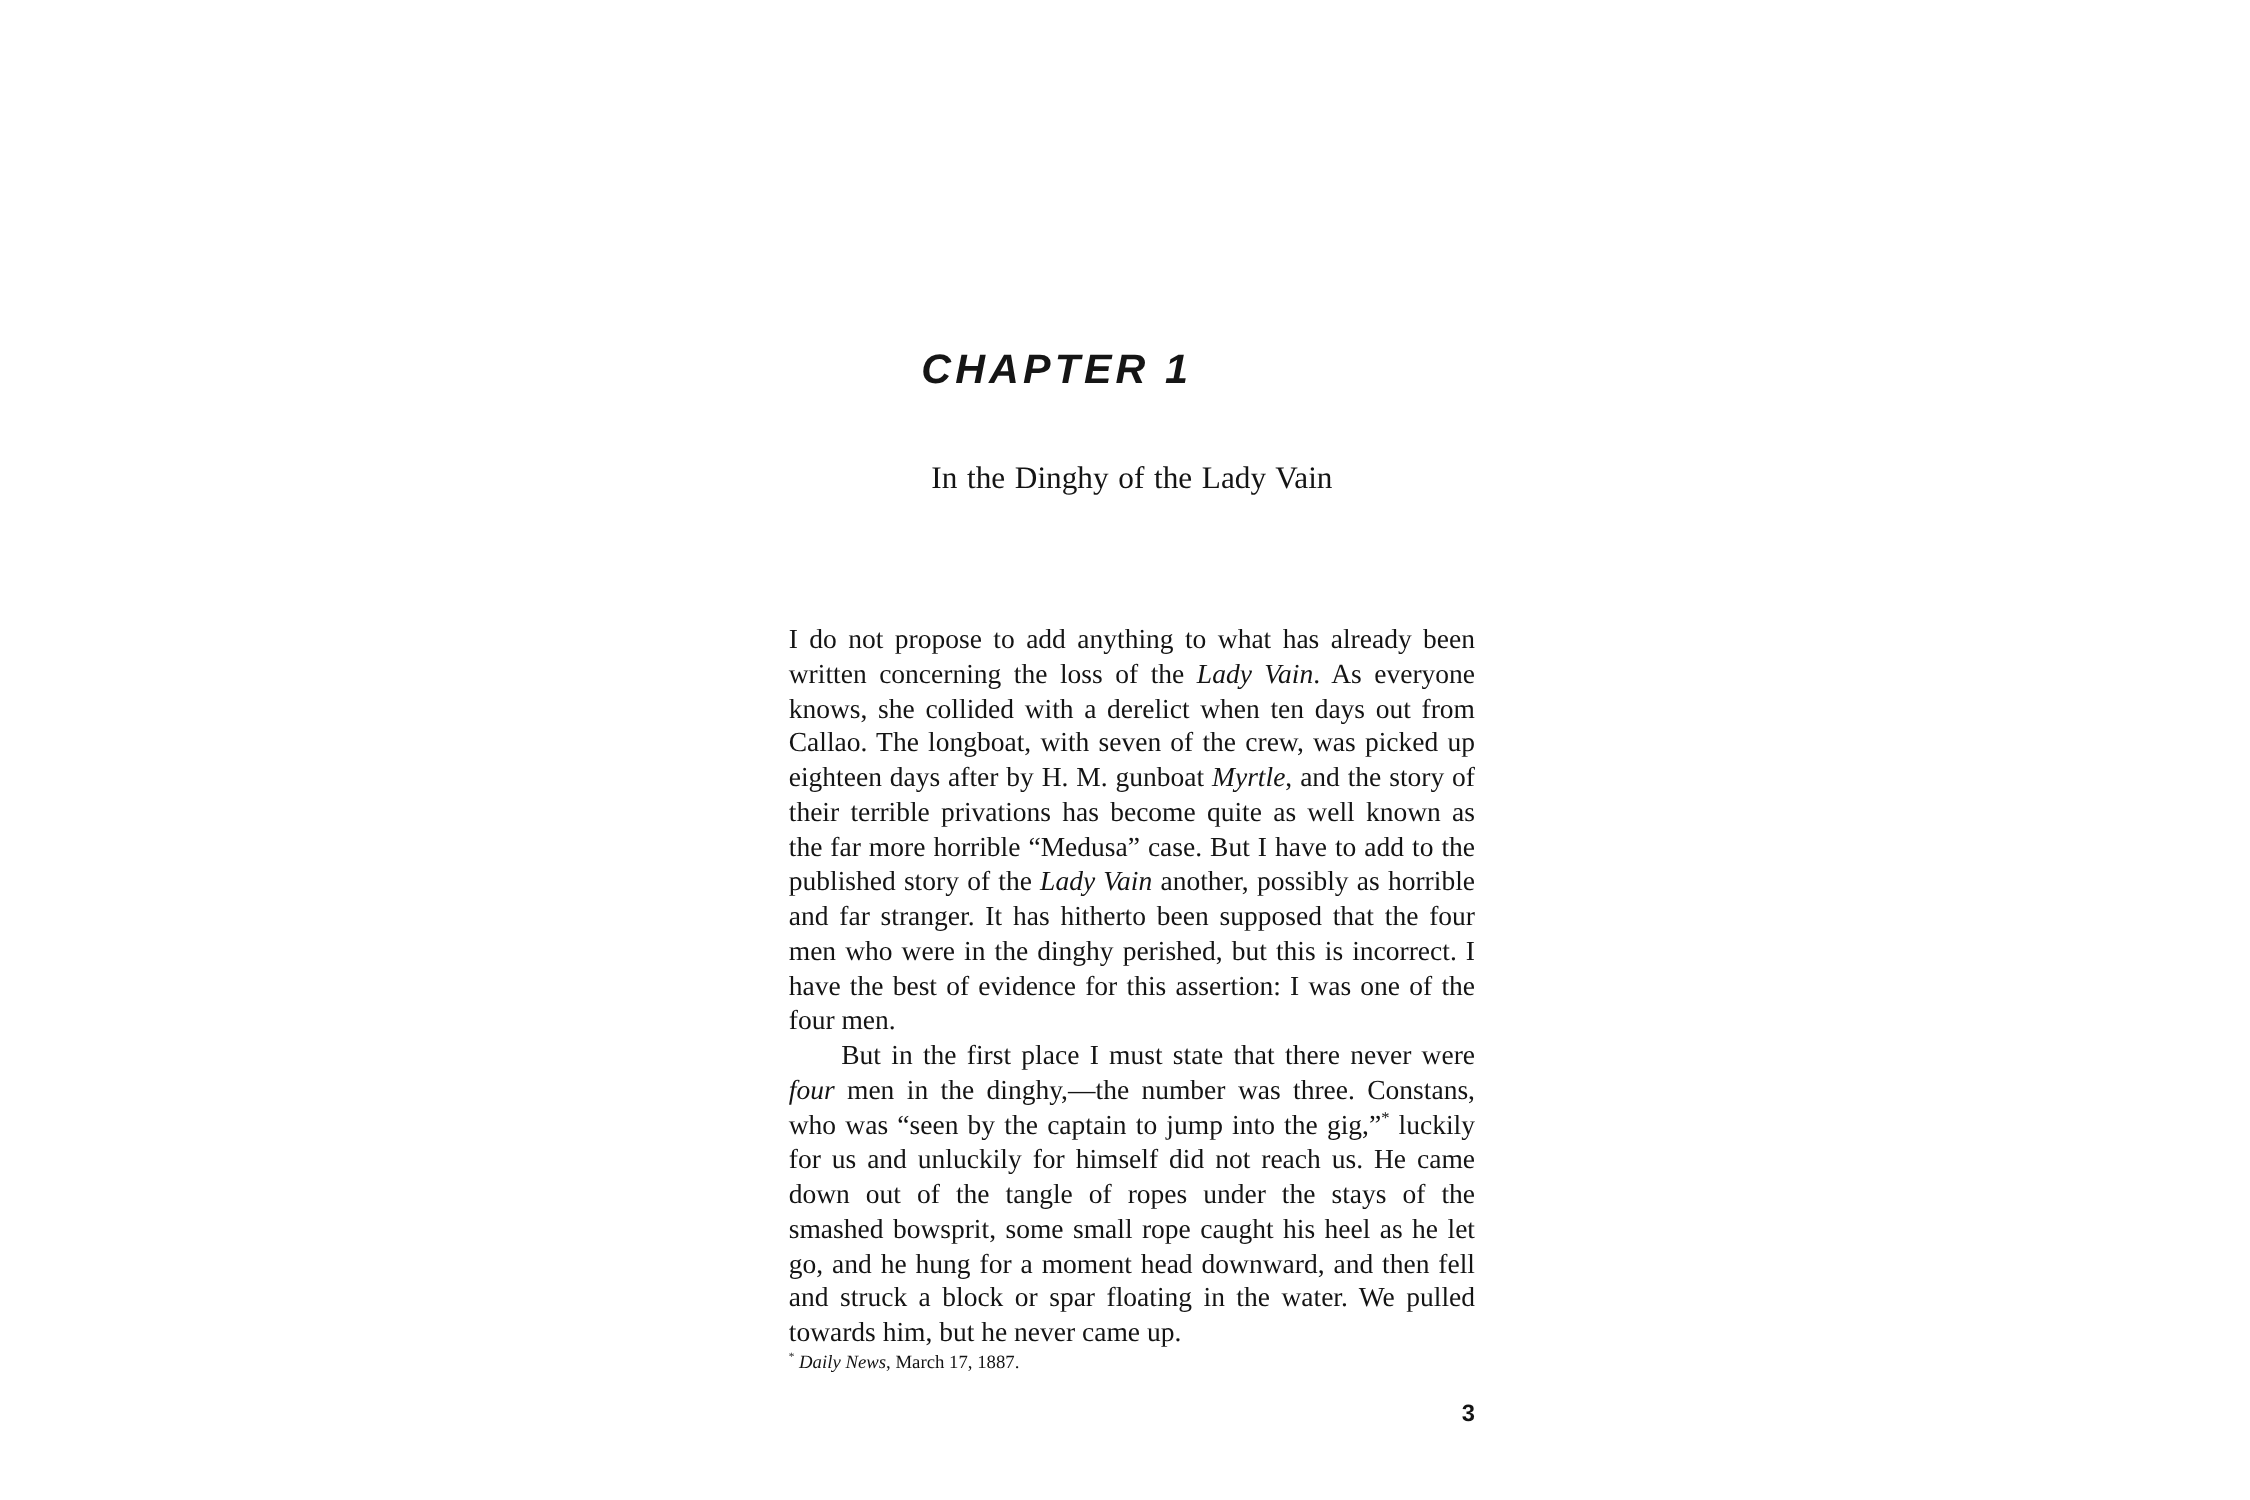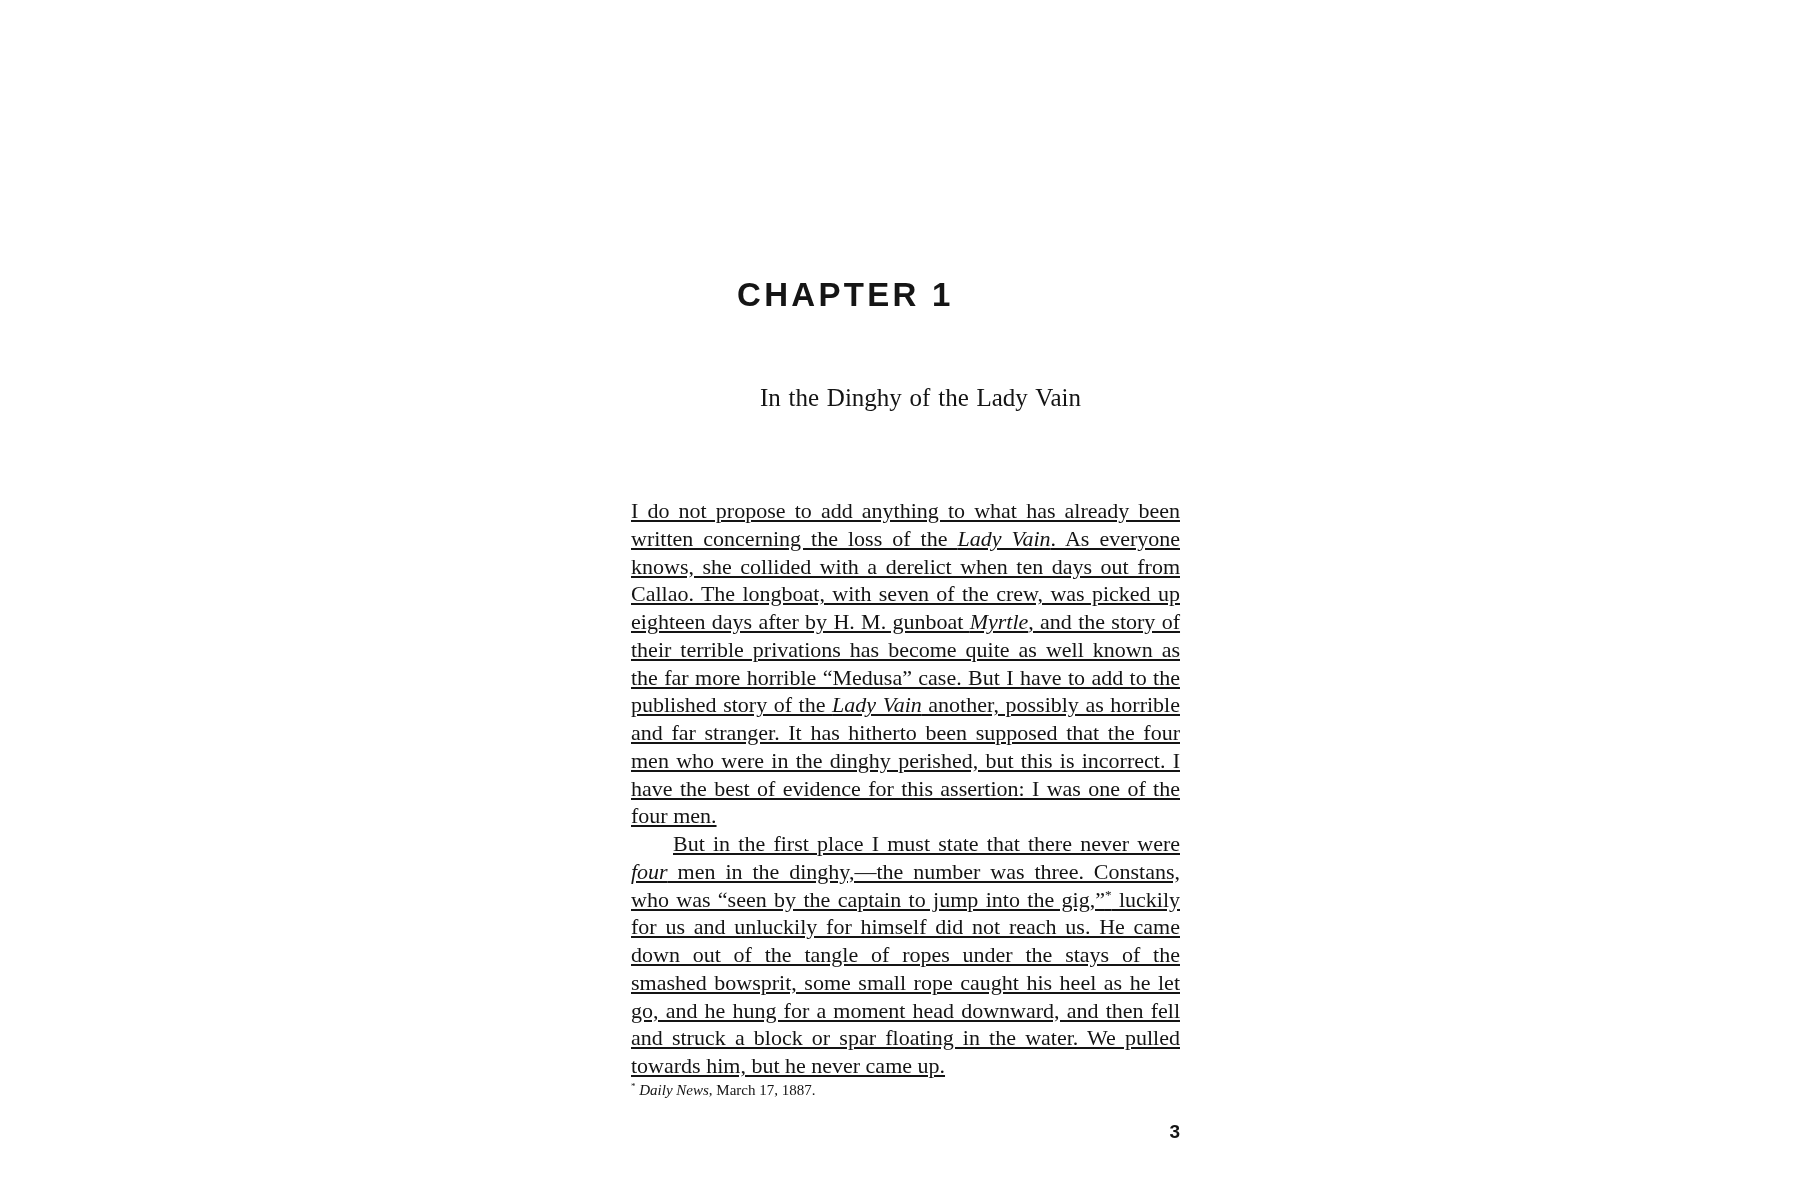--- a/index.html
+++ b/index.html
@@ -20,46 +20,46 @@
     position: absolute;
     left: 737px;
     top: 276px;
     margin: 0;
     font-family: "Liberation Sans", sans-serif;
     font-size: 33px;
     font-weight: 600;
     letter-spacing: 0.10em;
     color: #151515;
     white-space: nowrap;
+    font-style: italic;
   }
   .chapter-subtitle {
     position: absolute;
     left: 631px;
     top: 369px;
     width: 549px;
-    margin: 15px;
+    margin: 0;
     text-align: center;
     font-size: 25px;
     font-weight: normal;
     word-spacing: 1.5px;
     white-space: nowrap;
   }
   .body-text {
     position: absolute;
     left: 631px;
     top: 497px;
     width: 549px;
     font-size: 22px;
     line-height: 27.75px;
     text-align: justify;
   }
   .body-text p {
     margin: 0;
     padding: 0;
-    text-decoration: underline;
   }
   .para-indent {
     text-indent: 42px;
   }
   sup {
     font-size: 60%;
     vertical-align: super;
     line-height: 0;
   }
   .footnote {

